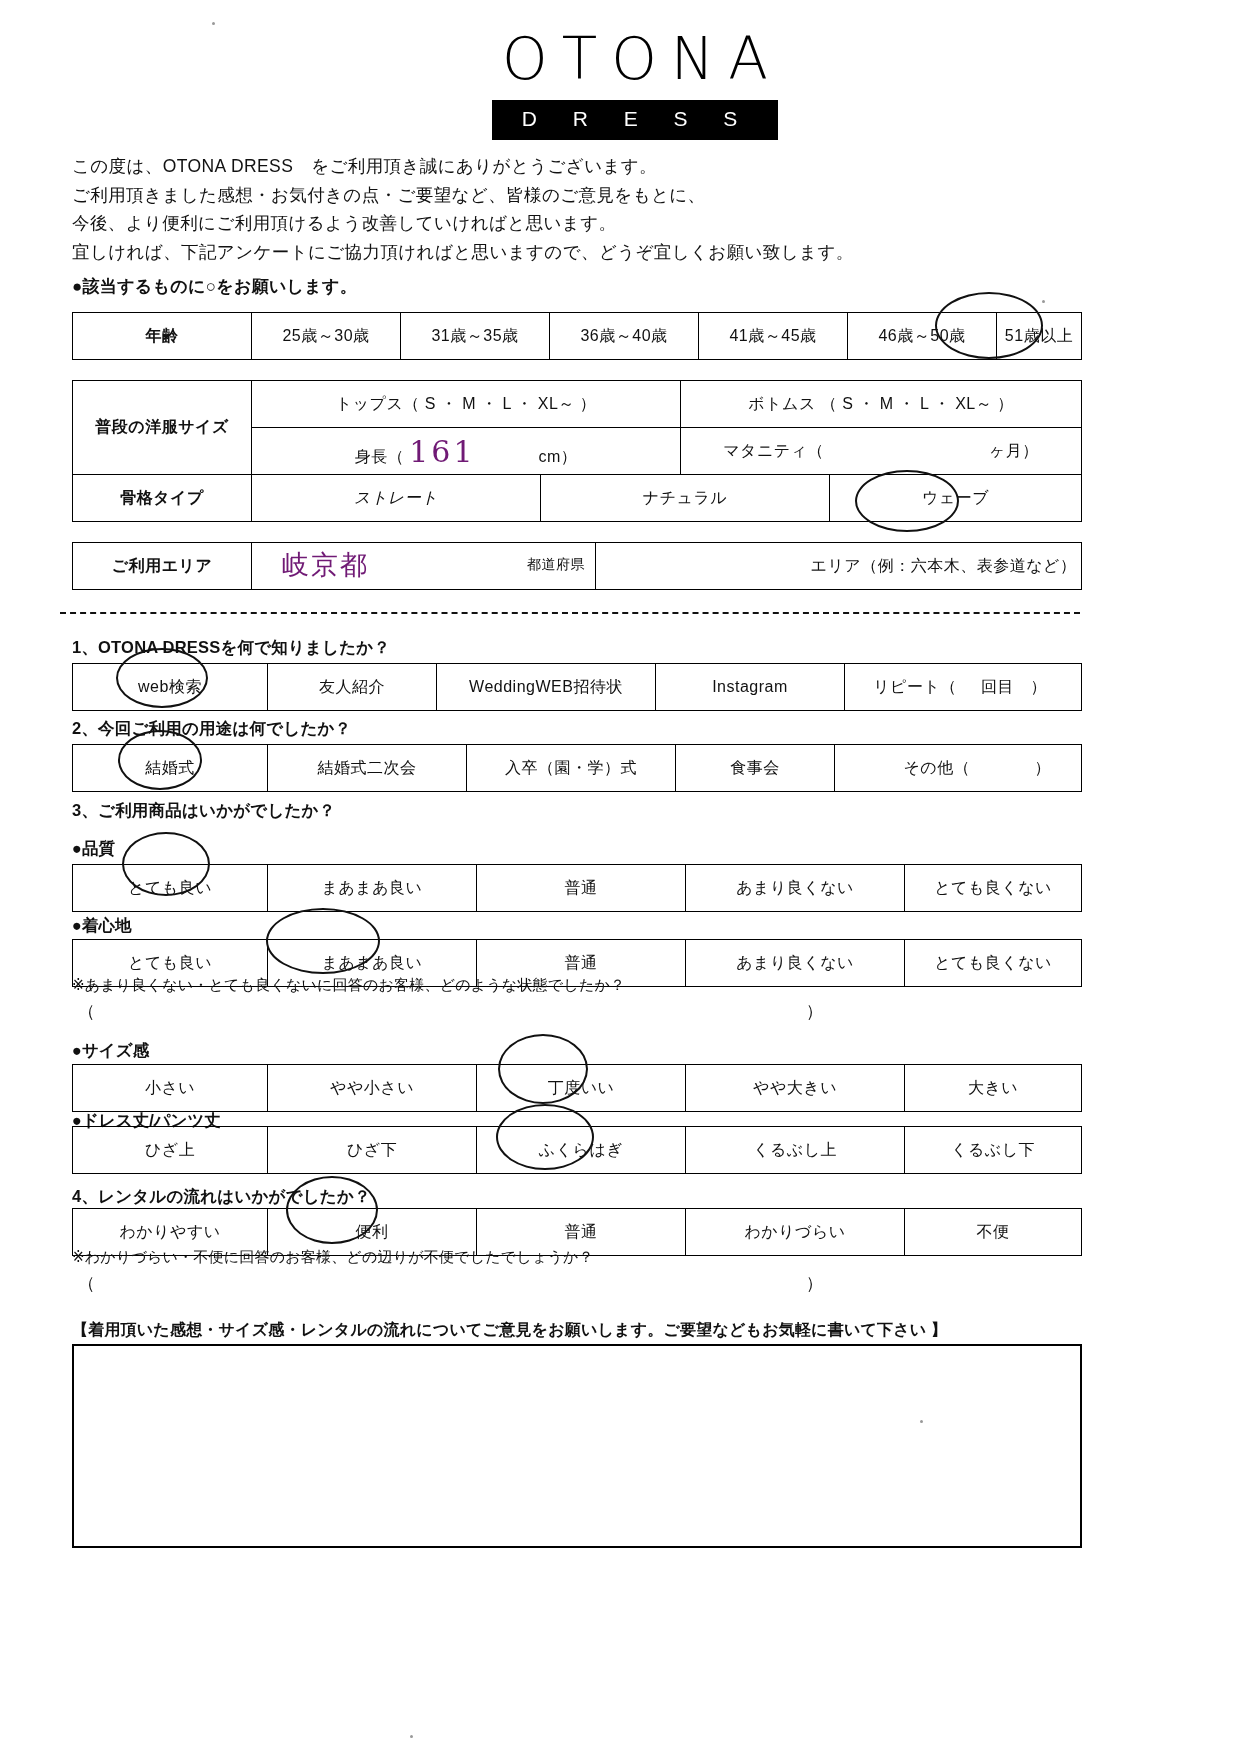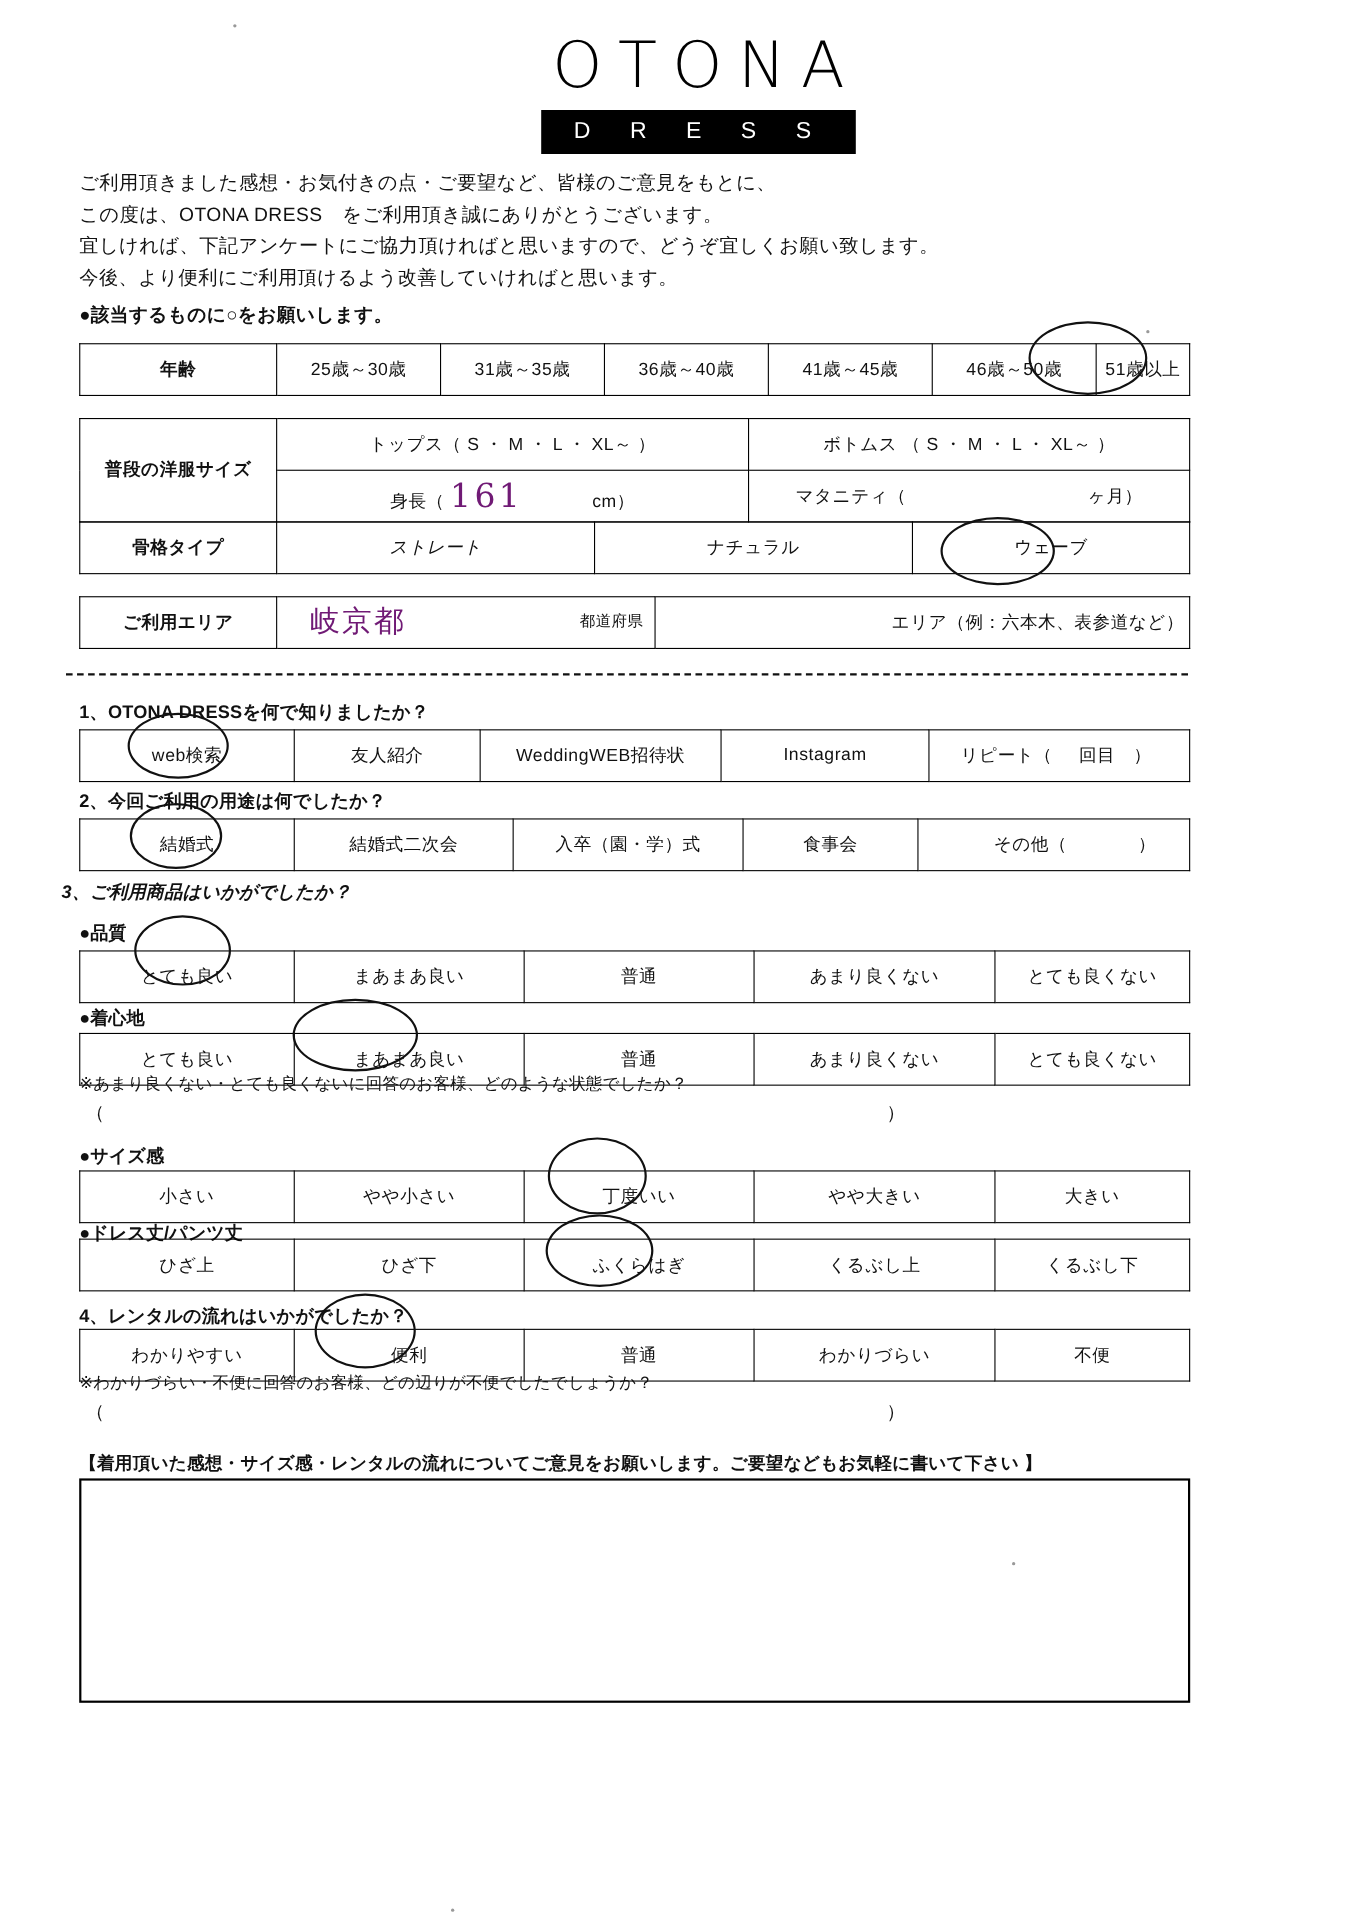--- a/index.html
+++ b/index.html
@@ -45,24 +45,24 @@
 <body>
 
 <div class="page">
 
   <div class="logo-wrap">
     <div class="logo-main">OTONA</div>
     <div class="logo-bar">D R E S S</div>
   </div>
 
   <div class="intro">
+    <div>この度は、OTONA DRESS　をご利用頂き誠にありがとうございます。</div>
     <div>ご利用頂きました感想・お気付きの点・ご要望など、皆様のご意見をもとに、</div>
-    <div>この度は、OTONA DRESS　をご利用頂き誠にありがとうございます。</div>
+    <div>今後、より便利にご利用頂けるよう改善していければと思います。</div>
     <div>宜しければ、下記アンケートにご協力頂ければと思いますので、どうぞ宜しくお願い致します。</div>
-    <div>今後、より便利にご利用頂けるよう改善していければと思います。</div>
   </div>
 
   <div class="sec-head" style="left:72px;top:275px;">●該当するものに○をお願いします。</div>
 
   <table class="grid" style="left:72px;top:312px;width:1010px;">
     <tbody>
         <tr>
       <td class="lab" style="width:170px;">年齢</td>
       <td style="width:140px;">25歳～30歳</td>
       <td style="width:140px;">31歳～35歳</td>
@@ -152,21 +152,21 @@
       <td style="width:150px;">食事会</td>
       <td class="left">
         <span>その他（</span>
         <span style="float:right;padding-right:26px;">）</span>
       </td>
     </tr>
   </tbody>
     </table>
   <div class="circ" style="left:118px;top:730px;width:80px;height:56px;"></div>
 
-  <div class="qhead" style="left:56px;top:800px;font-style:italic;">3、ご利用商品はいかがでしたか？</div>
+  <div class="qhead" style="left:72px;top:800px;">3、ご利用商品はいかがでしたか？</div>
 
   <div class="bullet" style="left:72px;top:838px;">●品質</div>
   <table class="grid" style="left:72px;top:864px;width:1010px;">
     <tbody>
         <tr>
       <td style="width:186px;">とても良い</td>
       <td style="width:200px;">まあまあ良い</td>
       <td style="width:200px;">普通</td>
       <td style="width:210px;">あまり良くない</td>
       <td>とても良くない</td>

